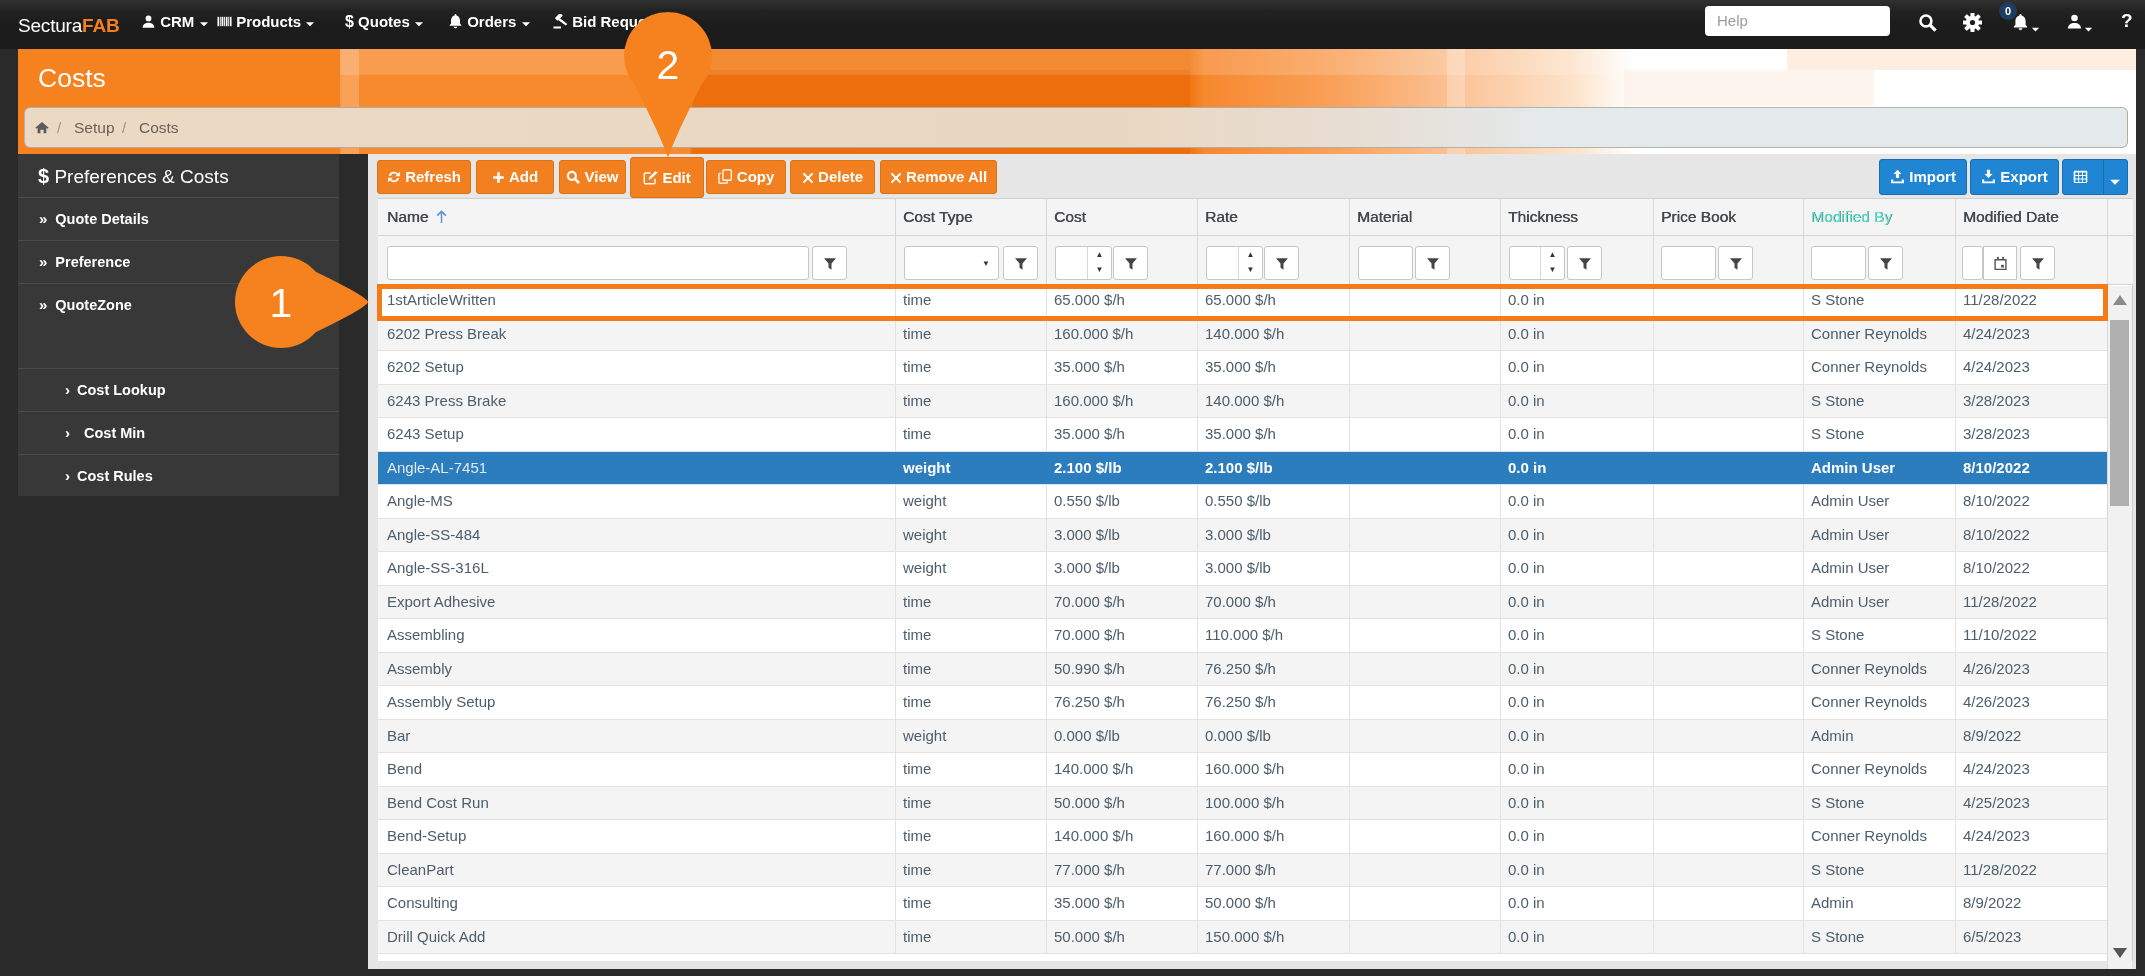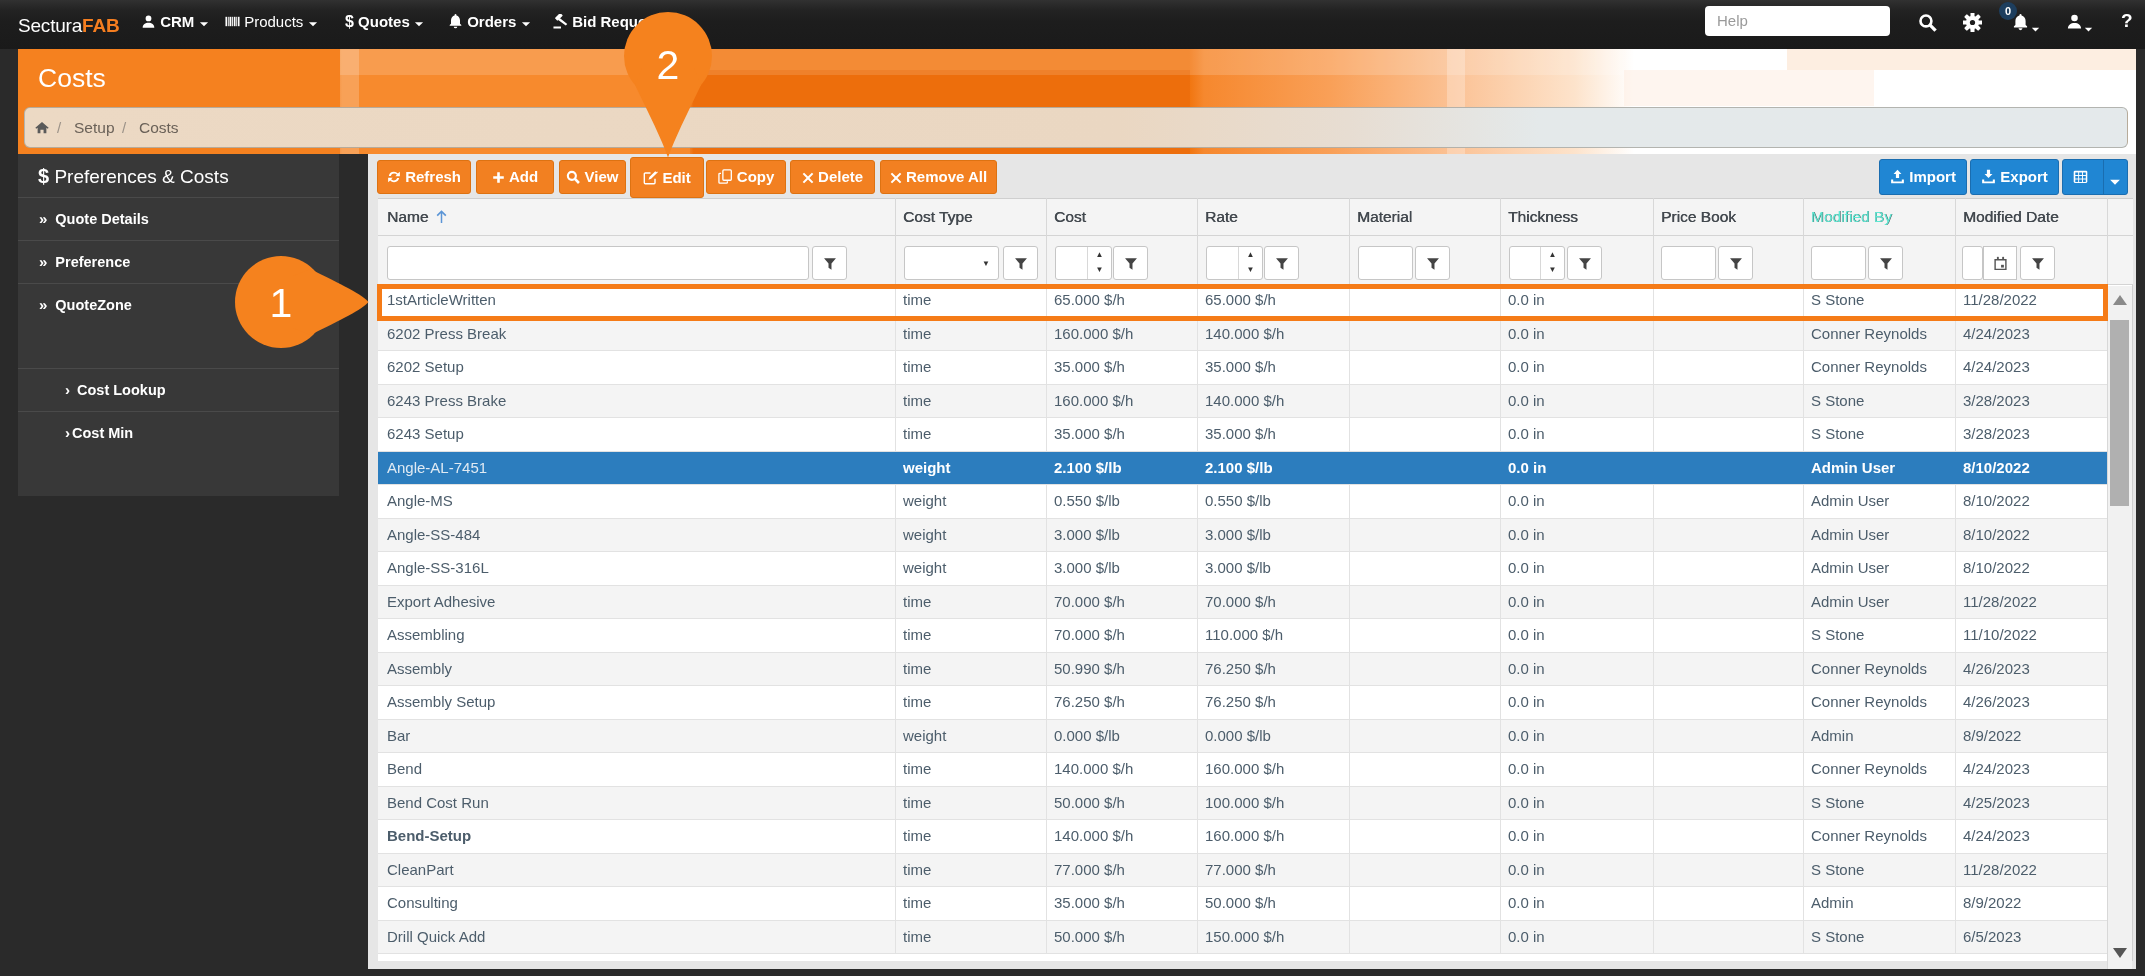--- a/index.html
+++ b/index.html
@@ -6,21 +6,21 @@
 #page{position:relative;width:2145px;height:976px;overflow:hidden}
 </style></head><body>
 <div id="page">
 <div class="abs" style="left:0;top:0;width:2145px;height:49px;background:linear-gradient(#313131 0px,#232323 10px,#1d1d1d 22px,#1a1a1a 100%)"></div>
 <div class="abs" style="left:18px;top:15px;font-size:19px;color:#fff;letter-spacing:-0.2px">Sectura<span style="color:#f57e20;font-weight:bold">FAB</span></div>
 <div class="abs" style="left:141px;top:13px;color:#fff;font-size:15px;font-weight:bold;white-space:nowrap"><svg width="15" height="15" viewBox="0 0 16 16" style="vertical-align:-2px;">
         <path fill="#ffffff" d="M8 1.6a3.1 3.1 0 1 1 0 6.2 3.1 3.1 0 0 1 0-6.2zM1.8 14.6c0-3.4 2.8-5.2 6.2-5.2s6.2 1.8 6.2 5.2z"></path>
       </svg>&nbsp;CRM <svg width="10" height="10" viewBox="0 0 16 16" style="vertical-align:-2px;">
         <path fill="#fff" d="M1.5 5h13L8 11.5z"></path>
       </svg></div>
-<div class="abs" style="left:225px;top:13px;color:#fff;font-size:15px;font-weight:normal;white-space:nowrap"><svg width="15" height="15" viewBox="0 0 16 16" style="vertical-align:-2px;">
+<div class="abs" style="left:217px;top:13px;color:#fff;font-size:15px;font-weight:bold;white-space:nowrap"><svg width="15" height="15" viewBox="0 0 16 16" style="vertical-align:-2px;">
         <g fill="#ffffff">
           <rect x="0.5" y="3" width="1.7" height="10"></rect>
           <rect x="3" y="3" width="1" height="10"></rect>
           <rect x="4.8" y="3" width="2" height="10"></rect>
           <rect x="7.6" y="3" width="1" height="10"></rect>
           <rect x="9.4" y="3" width="1.8" height="10"></rect>
           <rect x="12" y="3" width="1" height="10"></rect>
           <rect x="13.8" y="3" width="1.7" height="10"></rect>
         </g>
       </svg>&nbsp;Products <svg width="10" height="10" viewBox="0 0 16 16" style="vertical-align:-2px;">
@@ -101,21 +101,24 @@
 <div class="abs" style="left:18px;top:240.0px;width:321px;height:42.7px;border-top:1px solid #4a4a4a;color:#fff;font-size:14.5px;font-weight:bold;line-height:42px">
 <span style="margin-left:21px;font-size:15px">»</span><span style="margin-left:8px">Preference</span>
 </div>
 <div class="abs" style="left:18px;top:282.7px;width:321px;height:42.7px;border-top:1px solid #4a4a4a;color:#fff;font-size:14.5px;font-weight:bold;line-height:42px">
 <span style="margin-left:21px;font-size:15px">»</span><span style="margin-left:8px">QuoteZone</span>
 </div>
 <div class="abs" style="left:18px;top:368.1px;width:321px;height:42.7px;border-top:1px solid #4a4a4a;color:#fff;font-size:14.5px;font-weight:bold;line-height:42px">
 <span style="margin-left:47px;font-size:15px">›</span><span style="margin-left:7px">Cost Lookup</span>
 </div>
 <div class="abs" style="left:18px;top:410.8px;width:321px;height:42.7px;border-top:1px solid #4a4a4a;color:#fff;font-size:14.5px;font-weight:bold;line-height:42px">
-<span style="margin-left:47px;font-size:15px">›</span><span style="margin-left:2px">Cost Min</span>
+<span style="margin-left:47px;font-size:15px">›</span><span style="margin-left:14px">Cost Min</span>
+</div>
+<div class="abs" style="left:18px;top:453.5px;width:321px;height:42.7px;border-top:1px solid #4a4a4a;color:#fff;font-size:14.5px;font-weight:bold;line-height:42px">
+<span style="margin-left:47px;font-size:15px">›</span><span style="margin-left:7px">Cost Rules</span>
 </div>
 <div class="abs" style="left:368px;top:154px;width:1768px;height:815px;background:#e6e6e6"></div>
 <div class="abs" style="left:377px;top:160px;width:94px;height:34px;background:#f28021;border:1px solid #dd7212;border-radius:3px;color:#fff;font-size:15px;font-weight:bold;text-align:center;line-height:32px;white-space:nowrap"><svg width="14" height="14" viewBox="0 0 16 16" style="vertical-align:-2px;">
         <g fill="#ffffff">
           <path d="M8 2.1a5.9 5.9 0 0 1 4.4 2L14.7 1.9v5.2H9.5l1.8-1.8A3.8 3.8 0 0 0 8 4.1 3.9 3.9 0 0 0 4.3 6.8H2.1A5.9 5.9 0 0 1 8 2.1z"></path>
           <path d="M8 13.9a5.9 5.9 0 0 1-4.4-2L1.3 14.1V8.9h5.2L4.7 10.7A3.8 3.8 0 0 0 8 11.9 3.9 3.9 0 0 0 11.7 9.2h2.2A5.9 5.9 0 0 1 8 13.9z"></path>
         </g>
       </svg>&nbsp;Refresh</div>
 <div class="abs" style="left:476px;top:160px;width:78px;height:34px;background:#f28021;border:1px solid #dd7212;border-radius:3px;color:#fff;font-size:15px;font-weight:bold;text-align:center;line-height:32px;white-space:nowrap"><svg width="13" height="13" viewBox="0 0 16 16" style="vertical-align:-2px;">
         <path fill="#ffffff" d="M6.4 1.5h3.2v4.9h4.9v3.2H9.6v4.9H6.4V9.6H1.5V6.4h4.9z"></path>
@@ -488,21 +491,21 @@
 <div class="abs" style="left:1963px;top:793.5px;font-size:15px;color:#4c5d6b;font-weight:normal;white-space:nowrap">4/25/2023</div>
 <div class="abs" style="left:895px;top:786.5px;width:1px;height:33.5px;background:#e2e2e2"></div>
 <div class="abs" style="left:1046px;top:786.5px;width:1px;height:33.5px;background:#e2e2e2"></div>
 <div class="abs" style="left:1197px;top:786.5px;width:1px;height:33.5px;background:#e2e2e2"></div>
 <div class="abs" style="left:1349px;top:786.5px;width:1px;height:33.5px;background:#e2e2e2"></div>
 <div class="abs" style="left:1500px;top:786.5px;width:1px;height:33.5px;background:#e2e2e2"></div>
 <div class="abs" style="left:1653px;top:786.5px;width:1px;height:33.5px;background:#e2e2e2"></div>
 <div class="abs" style="left:1803px;top:786.5px;width:1px;height:33.5px;background:#e2e2e2"></div>
 <div class="abs" style="left:1955px;top:786.5px;width:1px;height:33.5px;background:#e2e2e2"></div>
 <div class="abs" style="left:378px;top:820.0px;width:1729px;height:33.5px;background:#ffffff;border-bottom:1px solid #e2e2e2"></div>
-<div class="abs" style="left:387px;top:827.0px;font-size:15px;color:#4c5d6b;font-weight:bold;white-space:nowrap">Bend-Setup</div>
+<div class="abs" style="left:387px;top:827.0px;font-size:15px;color:#4c5d6b;font-weight:normal;white-space:nowrap">Bend-Setup</div>
 <div class="abs" style="left:903px;top:827.0px;font-size:15px;color:#4c5d6b;font-weight:normal;white-space:nowrap">time</div>
 <div class="abs" style="left:1054px;top:827.0px;font-size:15px;color:#4c5d6b;font-weight:normal;white-space:nowrap">140.000 $/h</div>
 <div class="abs" style="left:1205px;top:827.0px;font-size:15px;color:#4c5d6b;font-weight:normal;white-space:nowrap">160.000 $/h</div>
 <div class="abs" style="left:1508px;top:827.0px;font-size:15px;color:#4c5d6b;font-weight:normal;white-space:nowrap">0.0 in</div>
 <div class="abs" style="left:1811px;top:827.0px;font-size:15px;color:#4c5d6b;font-weight:normal;white-space:nowrap">Conner Reynolds</div>
 <div class="abs" style="left:1963px;top:827.0px;font-size:15px;color:#4c5d6b;font-weight:normal;white-space:nowrap">4/24/2023</div>
 <div class="abs" style="left:895px;top:820.0px;width:1px;height:33.5px;background:#e2e2e2"></div>
 <div class="abs" style="left:1046px;top:820.0px;width:1px;height:33.5px;background:#e2e2e2"></div>
 <div class="abs" style="left:1197px;top:820.0px;width:1px;height:33.5px;background:#e2e2e2"></div>
 <div class="abs" style="left:1349px;top:820.0px;width:1px;height:33.5px;background:#e2e2e2"></div>

